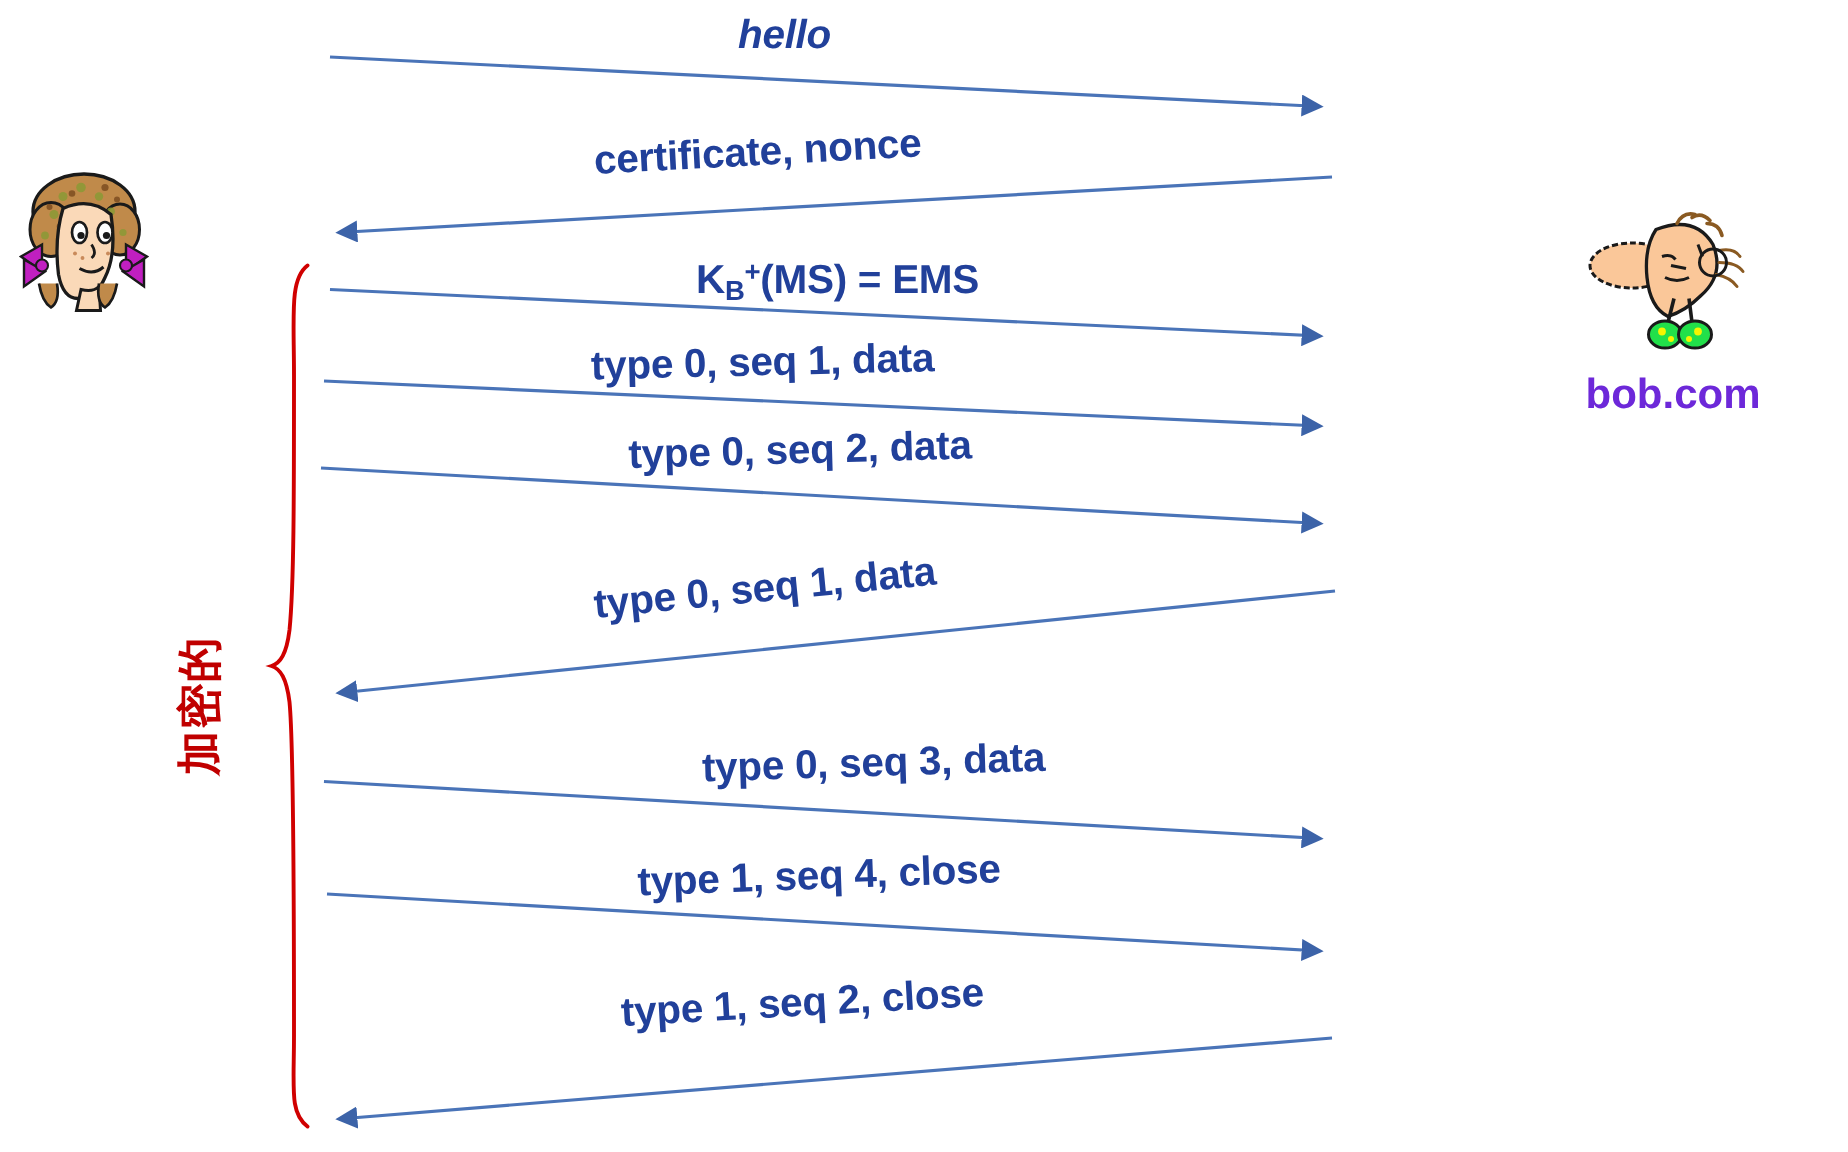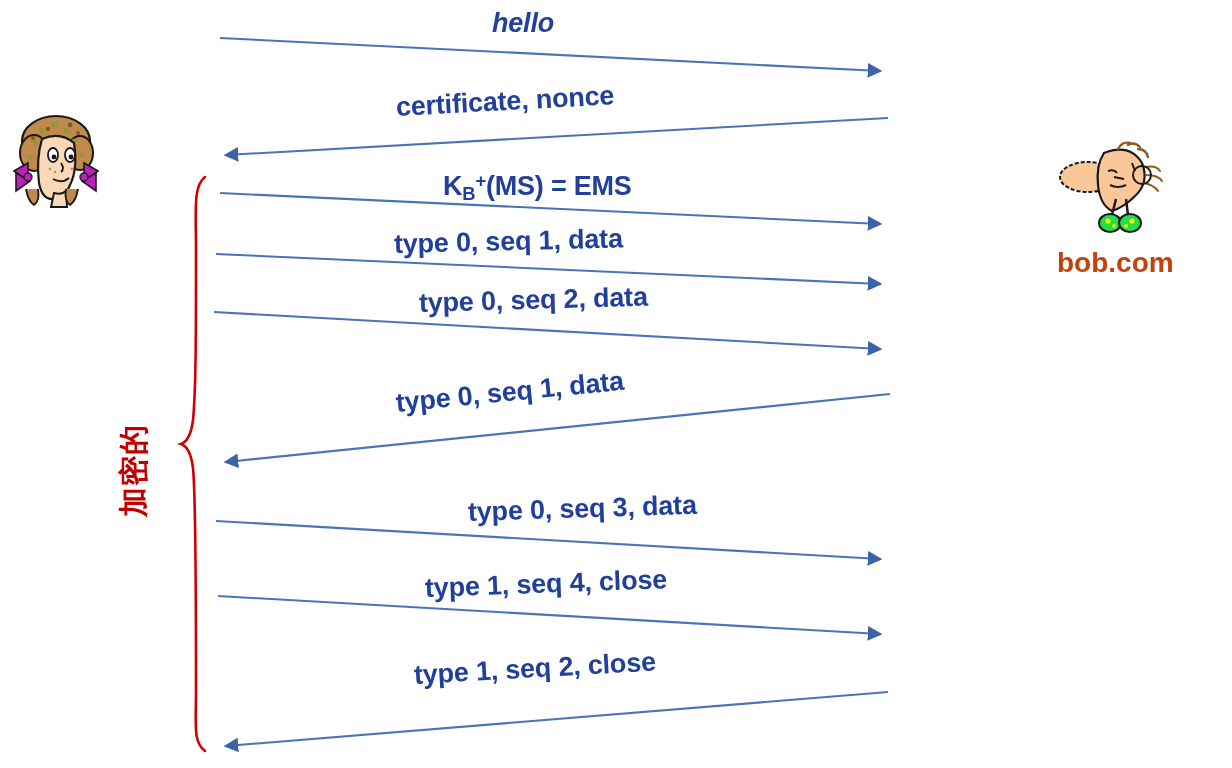--- a/index.html
+++ b/index.html
@@ -42,21 +42,21 @@
     vertical-align: -0.25em;
     font-weight: bold;
   }
   .msg-label sup {
     font-size: 0.68em;
     vertical-align: 0.45em;
     font-weight: bold;
   }
   .server-label {
     position: absolute;
-    color: #c2410c;
+    color: #6d28d9;
     font-family: "Liberation Sans", sans-serif;
     font-weight: bold;
     font-size: 28px;
     white-space: nowrap;
   }
   .brace-label {
     position: absolute;
     color: #C00000;
     font-family: "DejaVu Sans", sans-serif;
     font-weight: bold;
@@ -216,21 +216,21 @@
                C 187 446, 191 452, 193 468
                C 196 498, 196 630, 196 690
                C 196 726, 193 742, 205 751" fill="none" stroke="#D00000" stroke-width="2.6" stroke-linecap="round"></path>
     </g>
   </svg>
 
   <div class="msg-label" style="left:492px; top:8px; transform: rotate(0deg); font-style: italic;">hello</div>
 
   <div class="msg-label" style="left:396px; top:92px; transform: rotate(-3.1deg);">certificate, nonce</div>
 
-  <div class="msg-label" style="left:443px; top:170px;">
+  <div class="msg-label" style="left:464px; top:170px;">
     <span>K</span><sub>B</sub><sup>+</sup><span>(MS) = EMS</span>
   </div>
 
   <div class="msg-label" style="left:394px; top:229px; transform: rotate(-1.4deg);">type 0, seq 1, data</div>
 
   <div class="msg-label" style="left:419px; top:288px; transform: rotate(-1.6deg);">type 0, seq 2, data</div>
 
   <div class="msg-label" style="left:396px; top:388px; transform: rotate(-5.6deg);">type 0, seq 1, data</div>
 
   <div class="msg-label" style="left:468px; top:497px; transform: rotate(-1.8deg);">type 0, seq 3, data</div>

